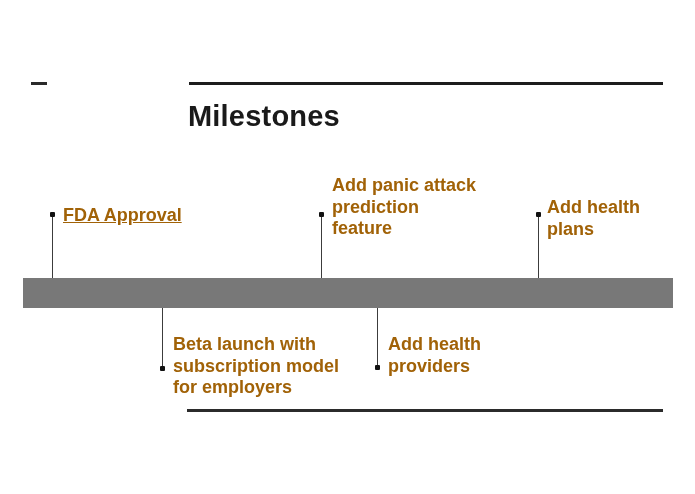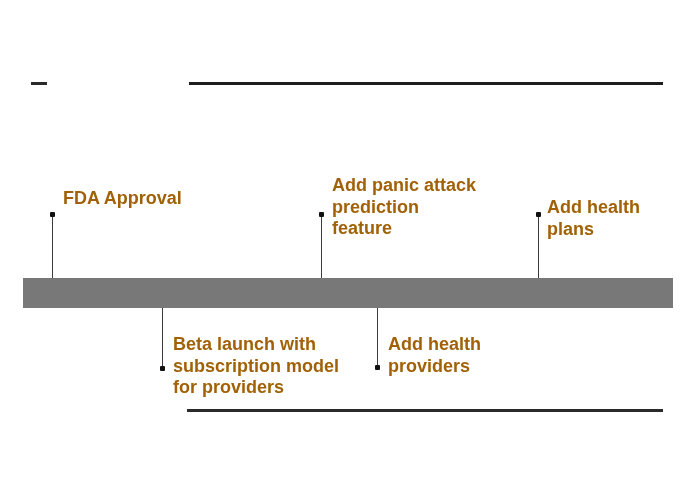--- a/index.html
+++ b/index.html
@@ -87,27 +87,28 @@
 </style>
 </head>
 <body>
 
 <div class="slide">
 
   <div class="top-left-dash"></div>
 
   <div class="top-rule"></div>
 
+  <div class="slide-title">Milestones</div>
 
   <div class="timeline-bar"></div>
 
   <div>
     <div class="tick above" style="left:52px;"></div>
     <div class="dot" style="left:50px; top:212px;"></div>
-    <div class="milestone-label" style="left:63px; top:188px;">FDA Approval</div>
+    <div class="milestone-label" style="left:63px; top:205px;text-decoration:underline;">FDA Approval</div>
   </div>
 
   <div>
     <div class="tick above" style="left:321px;"></div>
     <div class="dot" style="left:319px; top:212px;"></div>
     <div class="milestone-label" style="left:332px; top:175px;">Add panic attack
 prediction
 feature</div>
   </div>
 
@@ -116,21 +117,21 @@
     <div class="dot" style="left:536px; top:212px;"></div>
     <div class="milestone-label" style="left:547px; top:197px;">Add health
 plans</div>
   </div>
 
   <div>
     <div class="tick below" style="left:162px;"></div>
     <div class="dot" style="left:160px; top:366px;"></div>
     <div class="milestone-label" style="left:173px; top:334px;">Beta launch with
 subscription model
-for providers</div>
+for employers</div>
   </div>
 
   <div>
     <div class="tick below" style="left:377px;"></div>
     <div class="dot" style="left:375px; top:365px;"></div>
     <div class="milestone-label" style="left:388px; top:334px;">Add health
 providers</div>
   </div>
 
   <div class="bottom-rule"></div>

